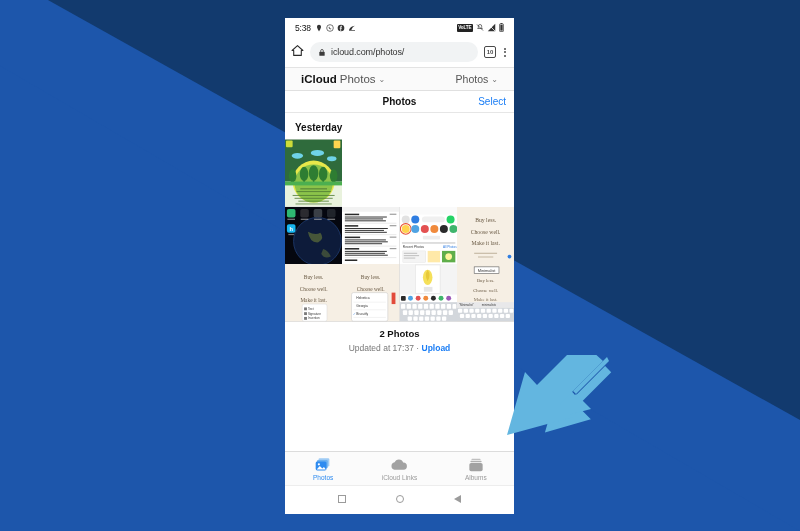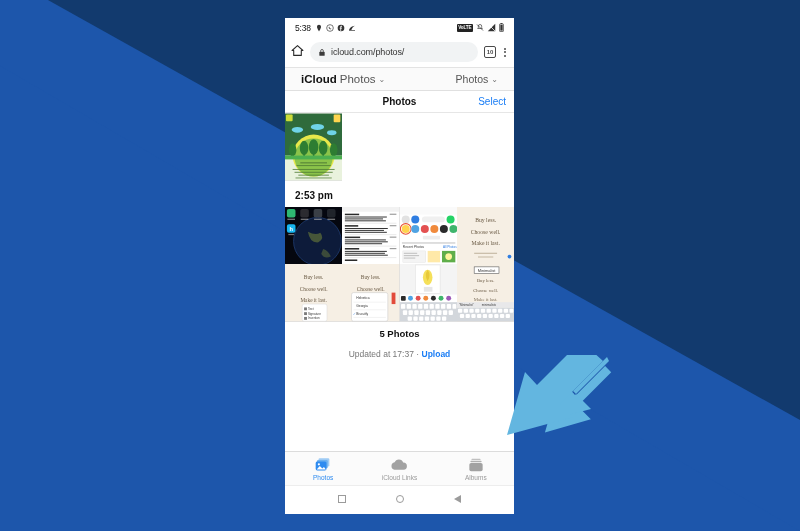--- a/index.html
+++ b/index.html
@@ -100,21 +100,21 @@
     padding: 9px 10px 6px 10px;
   }
   .grid { display: flex; flex-wrap: wrap; }
   .cell { width: 57.25px; height: 57.25px; overflow: hidden; position: relative; background:#ddd; }
   .cell.single { width: 57.25px; height: 68px; }
   .cell svg { display:block; width: 100%; height: 100%; }
 
   
   .summary { text-align: center; padding-top: 6px; }
   .sum-count { font-size: 9.5px; font-weight: 700; color: #111; }
-  .sum-sub { font-size: 8.5px; color: #777; margin-top: 10px; }
+  .sum-sub { font-size: 8.5px; color: #777; margin-top: 4px; }
   .sum-upload { color: #1a7df5; font-weight: 600; }
 
   
   .tabbar {
     height: 34px;
     border-top: 1px solid #dcdcdc;
     background: #fbfbfb;
     display: flex;
   }
   .tab { flex: 1; display: flex; flex-direction: column; align-items: center; justify-content: center; gap: 1px; }
@@ -237,20 +237,21 @@
     <span class="chev">⌄</span>
   </div>
 
   <div class="photos-nav">
     <span class="pn-title">Photos</span>
     <span class="pn-select">Select</span>
   </div>
 
   <div class="content">
 
+    <div class="day-hdr">Yesterday</div>
 
     <div class="grid">
       <div class="cell single">
         <svg viewBox="0 0 60 70">
           <rect width="60" height="70" fill="#e9f2dd"></rect>
           <rect width="60" height="44" fill="#2f6b3c"></rect>
           <circle cx="30" cy="44" r="22" fill="#e8e84a"></circle>
           <circle cx="30" cy="46" r="20" fill="#8bc34a"></circle>
           <ellipse cx="13" cy="17" rx="6" ry="3" fill="#6fd3e8"></ellipse>
           <ellipse cx="34" cy="14" rx="7" ry="3.2" fill="#6fd3e8"></ellipse>
@@ -275,21 +276,20 @@
               <rect x="12" y="54" width="36" height="1"></rect>
             <rect x="8" y="58" width="44" height="1"></rect>
               <rect x="10" y="61" width="40" height="1"></rect>
             <rect x="14" y="64" width="32" height="1"></rect>
               <rect x="11" y="67" width="38" height="0.9"></rect>
           </g>
         </svg>
       </div>
     </div>
 
-    <div class="day-hdr">2:53 pm</div>
 
     <div class="grid">
 
       <div class="cell">
         <svg viewBox="0 0 60 60">
           <rect width="60" height="60" fill="#05070f"></rect>
           <circle cx="34" cy="36" r="25" fill="#0d1b3a"></circle>
           <circle cx="34" cy="36" r="25" fill="none" stroke="#1b3566" stroke-width="1"></circle>
           <path d="M24 26 q8 4 13 1 q5 6 -2 10 q-9 1 -11 -11z" fill="#5a6b3a" opacity="0.75"></path>
           <path d="M40 44 q6 2 8 8 q-7 3 -10 -3z" fill="#5a6b3a" opacity="0.6"></path>
@@ -539,21 +539,21 @@
               <rect x="33" y="52.5" width="4.5" height="4" rx="1"></rect>
             <rect x="39" y="52.5" width="4.5" height="4" rx="1"></rect>
               <rect x="45" y="52.5" width="4.5" height="4" rx="1"></rect>
             <rect x="51" y="52.5" width="4.5" height="4" rx="1"></rect>
           </g>
         </svg>
       </div>
     </div>
 
     <div class="summary">
-      <div class="sum-count">5 Photos</div>
+      <div class="sum-count">2 Photos</div>
       <div class="sum-sub">
         <span>Updated at 17:37</span>
         <span>·</span>
         <span class="sum-upload">Upload</span>
       </div>
     </div>
   </div>
 
   <div class="tabbar">
     <div class="tab active">

